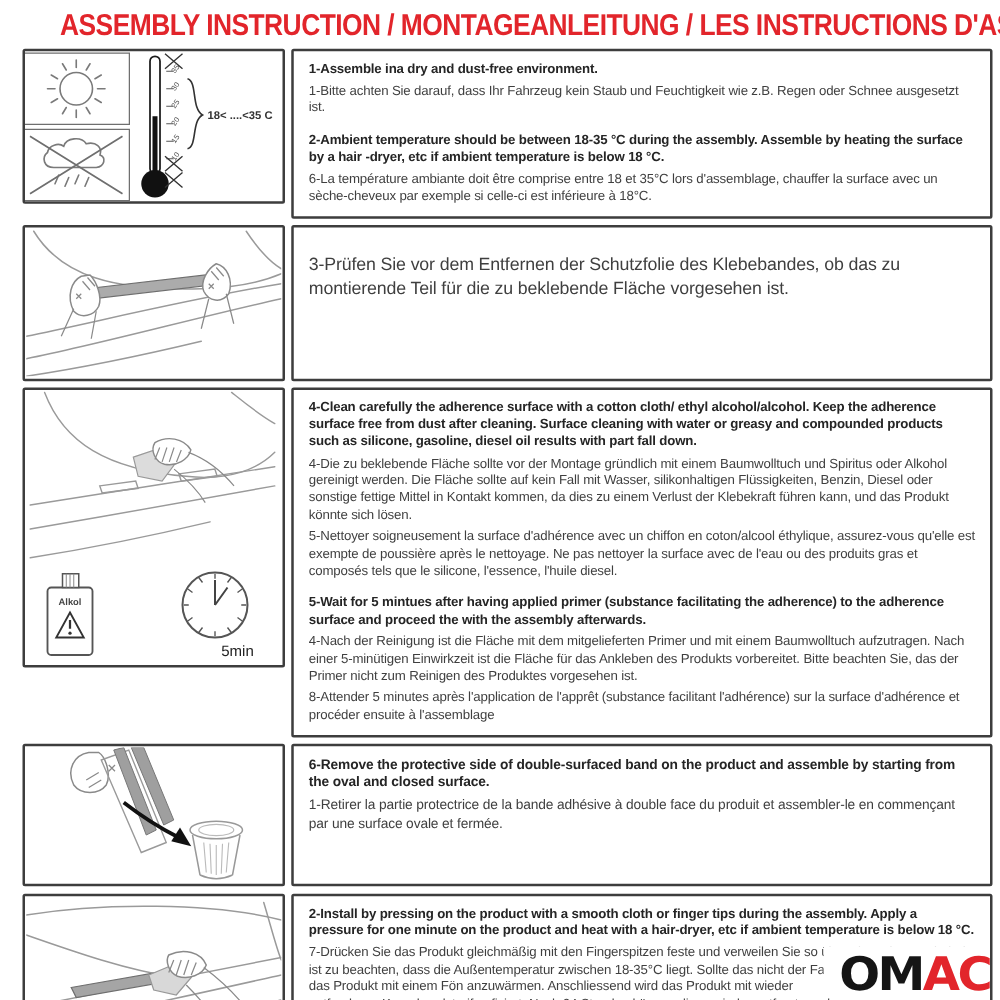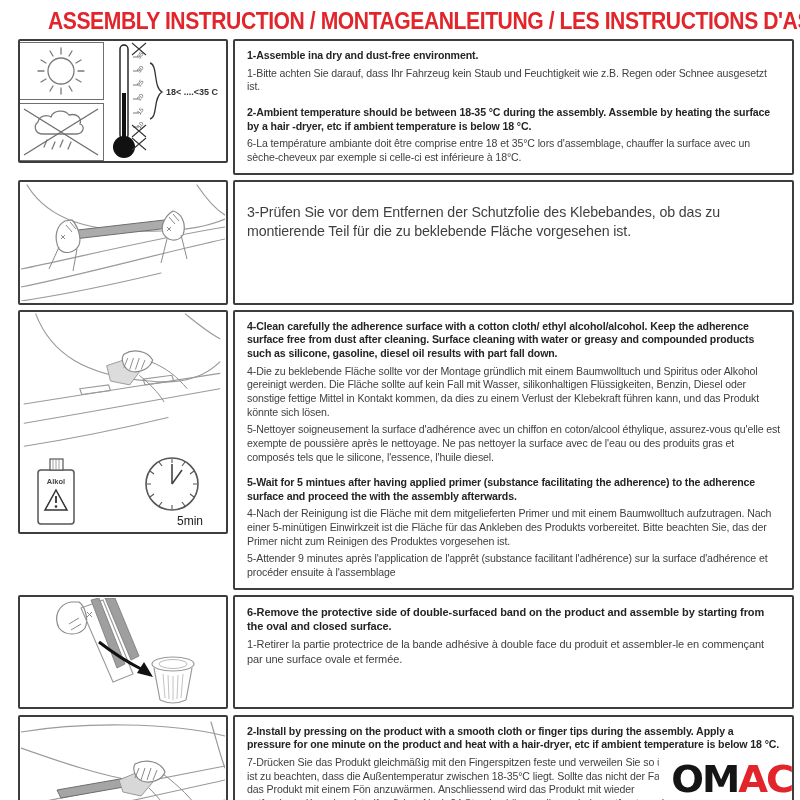--- a/index.html
+++ b/index.html
@@ -171,21 +171,21 @@
     </div>
     <div class="cell cell-right small gap">
       <div class="item">
         <p class="en">4-Clean carefully the adherence surface with a cotton cloth/ ethyl alcohol/alcohol. Keep the adherence surface free from dust after cleaning. Surface cleaning with water or greasy and compounded products such as silicone, gasoline, diesel oil results with part fall down.</p>
         <p class="de">4-Die zu beklebende Fläche sollte vor der Montage gründlich mit einem Baumwolltuch und Spiritus oder Alkohol gereinigt werden. Die Fläche sollte auf kein Fall mit Wasser, silikonhaltigen Flüssigkeiten, Benzin, Diesel oder sonstige fettige Mittel in Kontakt kommen, da dies zu einem Verlust der Klebekraft führen kann, und das Produkt könnte sich lösen.</p>
         <p class="fr">5-Nettoyer soigneusement la surface d'adhérence avec un chiffon en coton/alcool éthylique, assurez-vous qu'elle est exempte de poussière après le nettoyage. Ne pas nettoyer la surface avec de l'eau ou des produits gras et composés tels que le silicone, l'essence, l'huile diesel.</p>
       </div>
       <div class="item">
         <p class="en">5-Wait for 5 mintues after having applied primer (substance facilitating the adherence) to the adherence surface and proceed the with the assembly afterwards.</p>
         <p class="de">4-Nach der Reinigung ist die Fläche mit dem mitgelieferten Primer und mit einem Baumwolltuch aufzutragen. Nach einer 5-minütigen Einwirkzeit ist die Fläche für das Ankleben des Produkts vorbereitet. Bitte beachten Sie, das der Primer nicht zum Reinigen des Produktes vorgesehen ist.</p>
-        <p class="fr">5-Attender 9 minutes après l'application de l'apprêt (substance facilitant l'adhérence) sur la surface d'adhérence et procéder ensuite à l'assemblage</p>
+        <p class="fr">8-Attender 5 minutes après l'application de l'apprêt (substance facilitant l'adhérence) sur la surface d'adhérence et procéder ensuite à l'assemblage</p>
       </div>
     </div>
   </div>
 
   <div class="row r4">
     <div class="cell cell-left h114">
       <svg width="180" height="108" viewBox="0 0 180 108">
         <g>
           <path d="M38,4 C26,6 20,18 26,30 C32,38 46,38 52,30 C56,22 52,8 46,4 Z" fill="#fff" stroke="#8a8a8a" stroke-width="1.2"></path>
           <path d="M36,26 L46,20 M38,32 L48,26 M54,14 l5,5 m0,-5 l-5,5" stroke="#8a8a8a" fill="none"></path>

